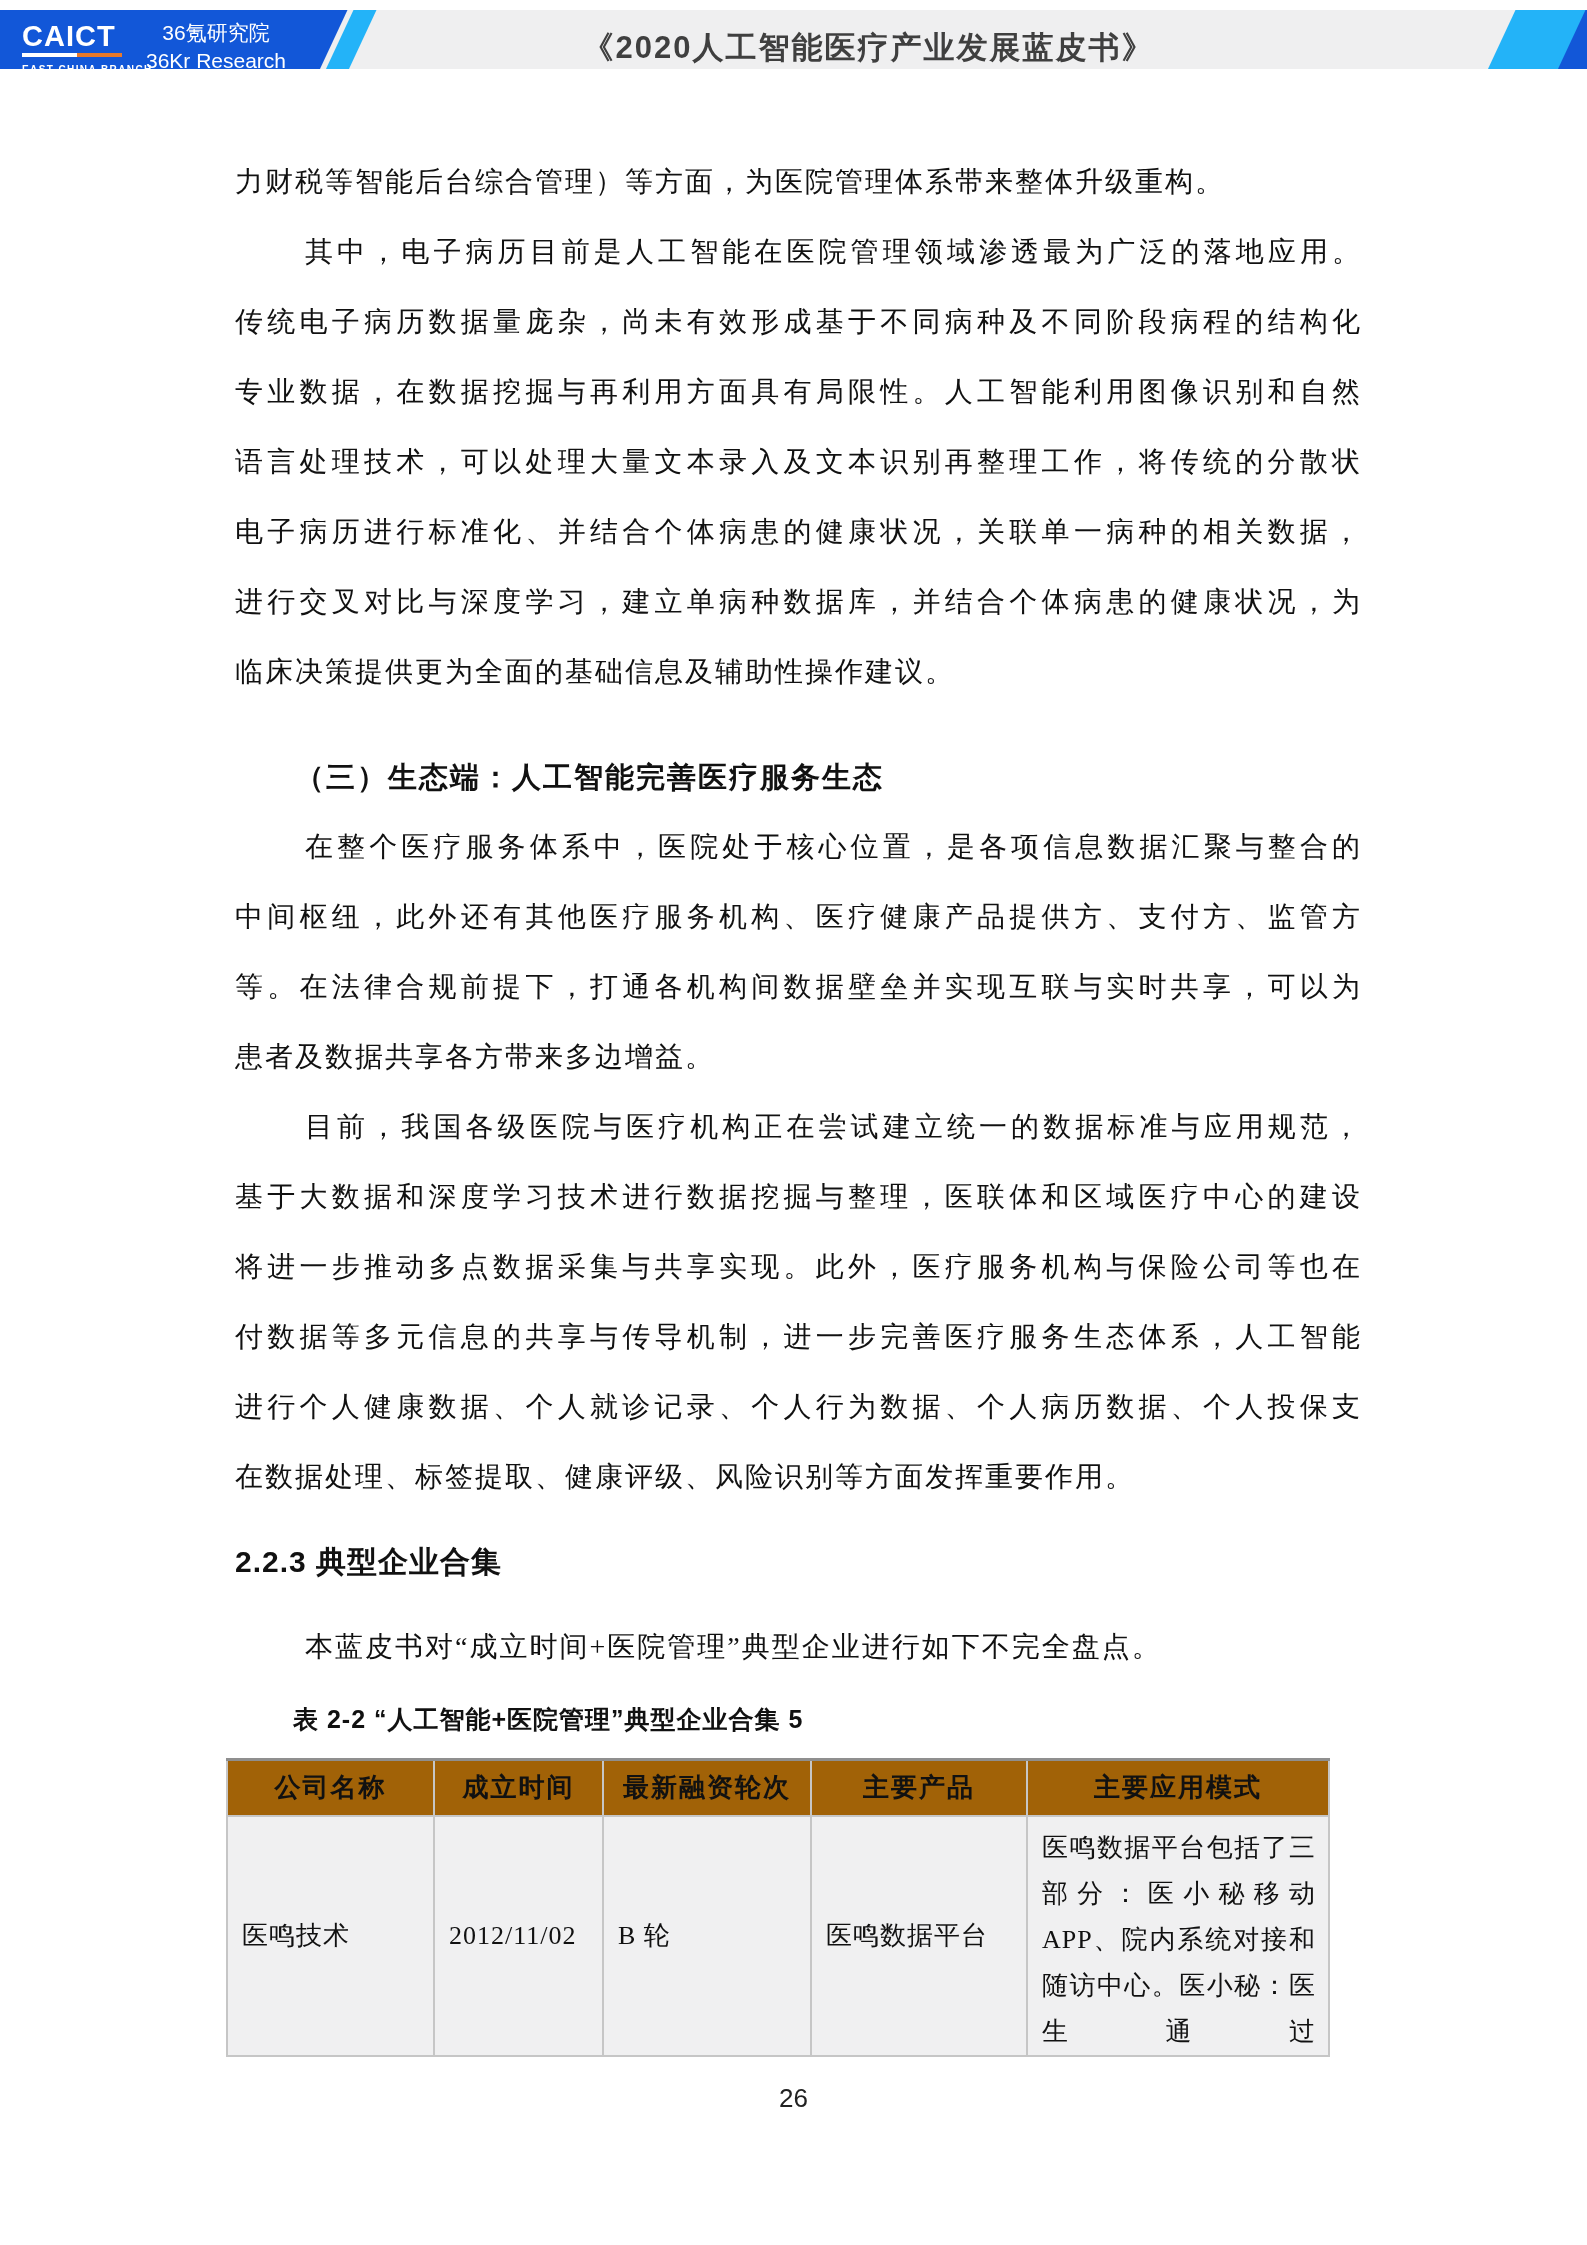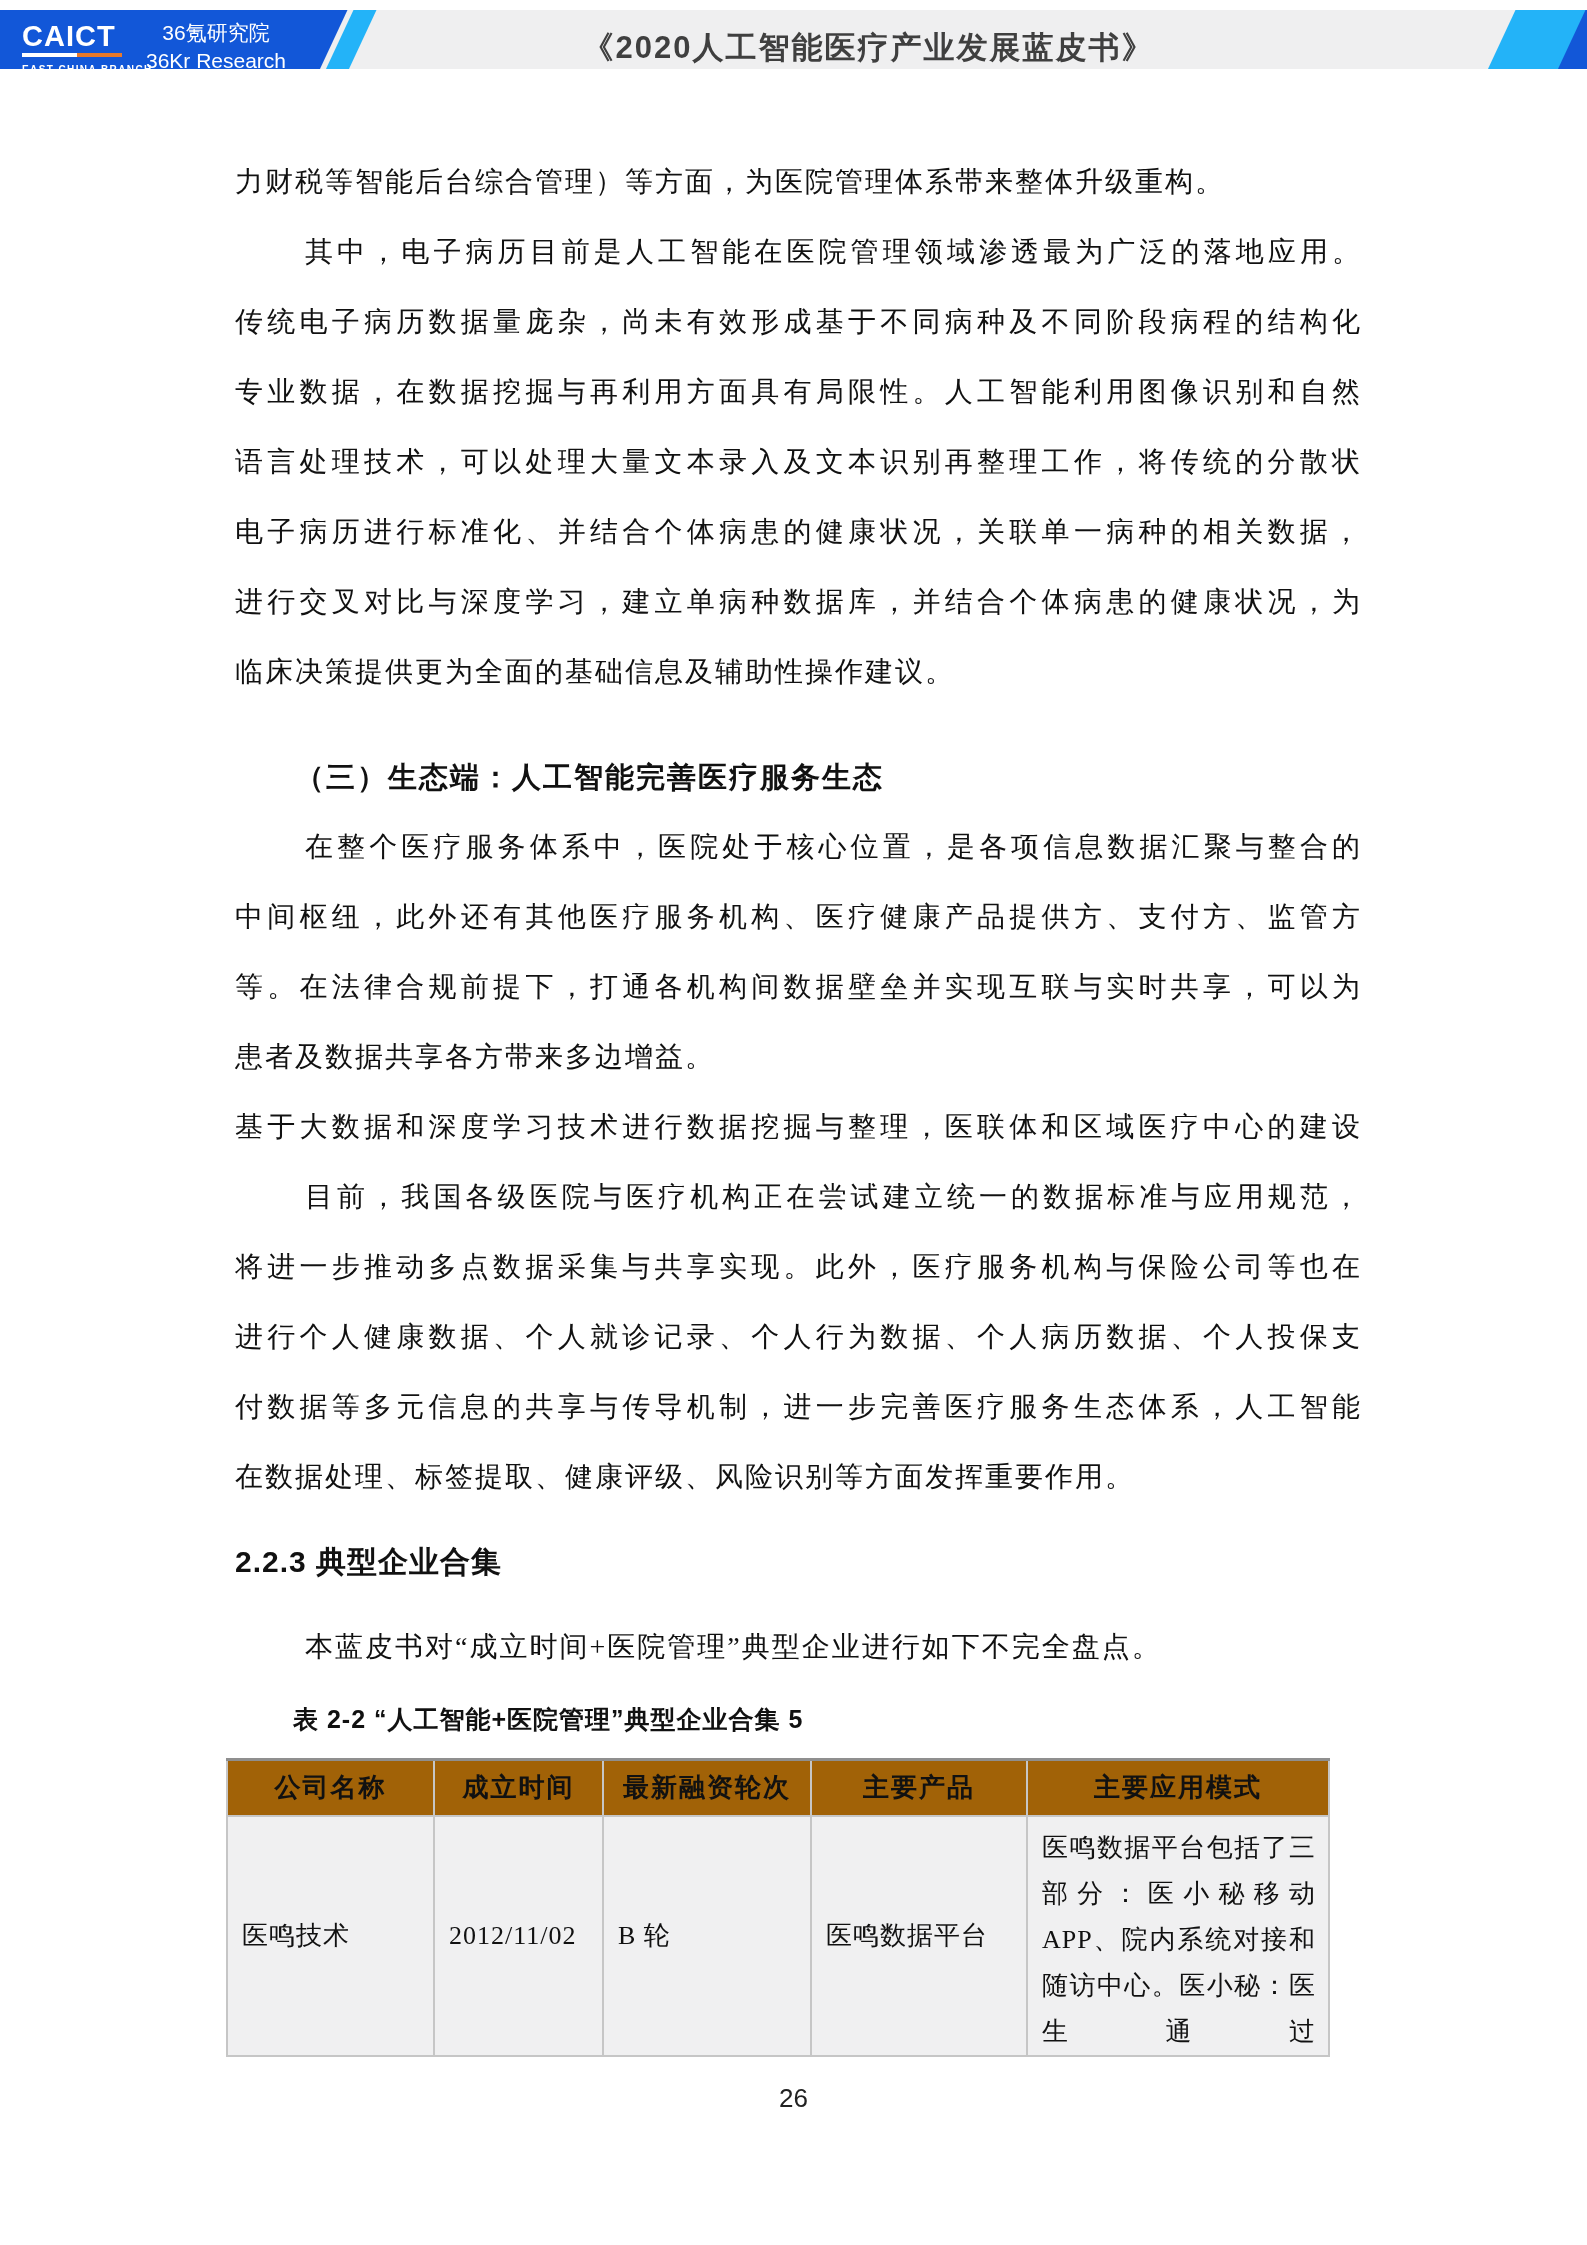--- a/index.html
+++ b/index.html
@@ -89,25 +89,25 @@
     <div class="ln j">专业数据，在数据挖掘与再利用方面具有局限性。人工智能利用图像识别和自然</div>
     <div class="ln j">语言处理技术，可以处理大量文本录入及文本识别再整理工作，将传统的分散状</div>
     <div class="ln j">电子病历进行标准化、并结合个体病患的健康状况，关联单一病种的相关数据，</div>
     <div class="ln j">进行交叉对比与深度学习，建立单病种数据库，并结合个体病患的健康状况，为</div>
     <div class="ln">临床决策提供更为全面的基础信息及辅助性操作建议。</div>
     <div class="ln h3">（三）生态端：人工智能完善医疗服务生态</div>
     <div class="ln j in">在整个医疗服务体系中，医院处于核心位置，是各项信息数据汇聚与整合的</div>
     <div class="ln j">中间枢纽，此外还有其他医疗服务机构、医疗健康产品提供方、支付方、监管方</div>
     <div class="ln j">等。在法律合规前提下，打通各机构间数据壁垒并实现互联与实时共享，可以为</div>
     <div class="ln">患者及数据共享各方带来多边增益。</div>
+    <div class="ln j in">目前，我国各级医院与医疗机构正在尝试建立统一的数据标准与应用规范，</div>
     <div class="ln j">基于大数据和深度学习技术进行数据挖掘与整理，医联体和区域医疗中心的建设</div>
-    <div class="ln j in">目前，我国各级医院与医疗机构正在尝试建立统一的数据标准与应用规范，</div>
     <div class="ln j">将进一步推动多点数据采集与共享实现。此外，医疗服务机构与保险公司等也在</div>
+    <div class="ln j">付数据等多元信息的共享与传导机制，进一步完善医疗服务生态体系，人工智能</div>
     <div class="ln j">进行个人健康数据、个人就诊记录、个人行为数据、个人病历数据、个人投保支</div>
-    <div class="ln j">付数据等多元信息的共享与传导机制，进一步完善医疗服务生态体系，人工智能</div>
     <div class="ln">在数据处理、标签提取、健康评级、风险识别等方面发挥重要作用。</div>
 
     <div class="h2">2.2.3 典型企业合集</div>
     <div class="ln in intro">本蓝皮书对“成立时间+医院管理”典型企业进行如下不完全盘点。</div>
 
     <div class="tbl-caption">表 2-2 “人工智能+医院管理”典型企业合集 5</div>
 
     <table class="companies">
       <colgroup>
         <col style="width:207px">

